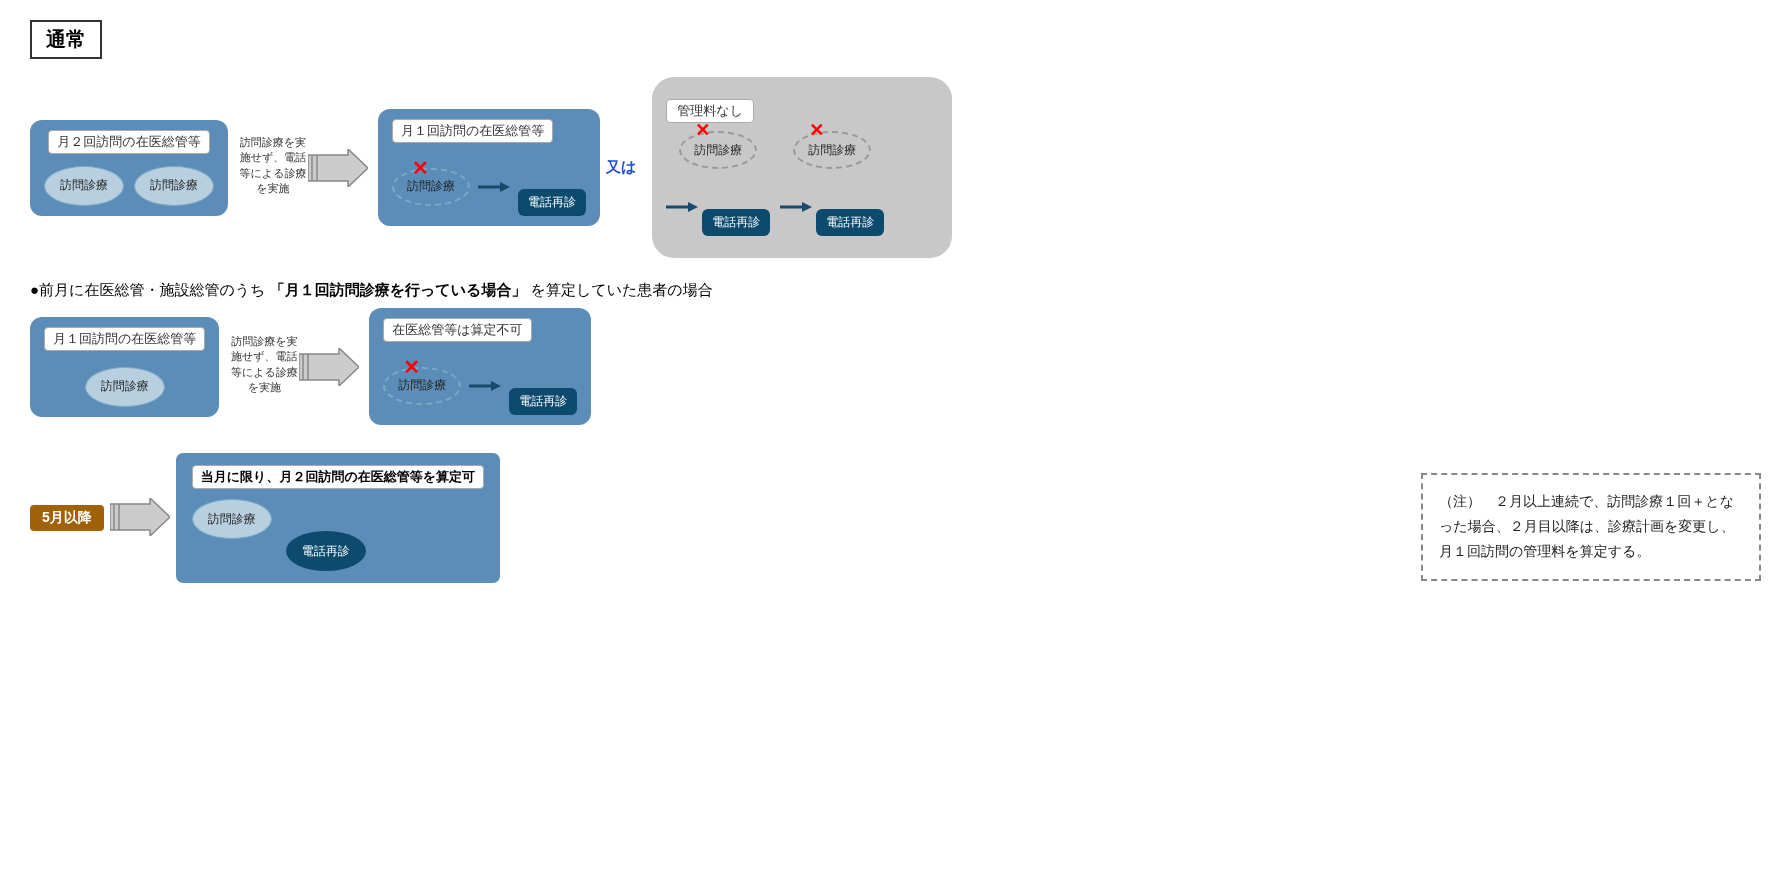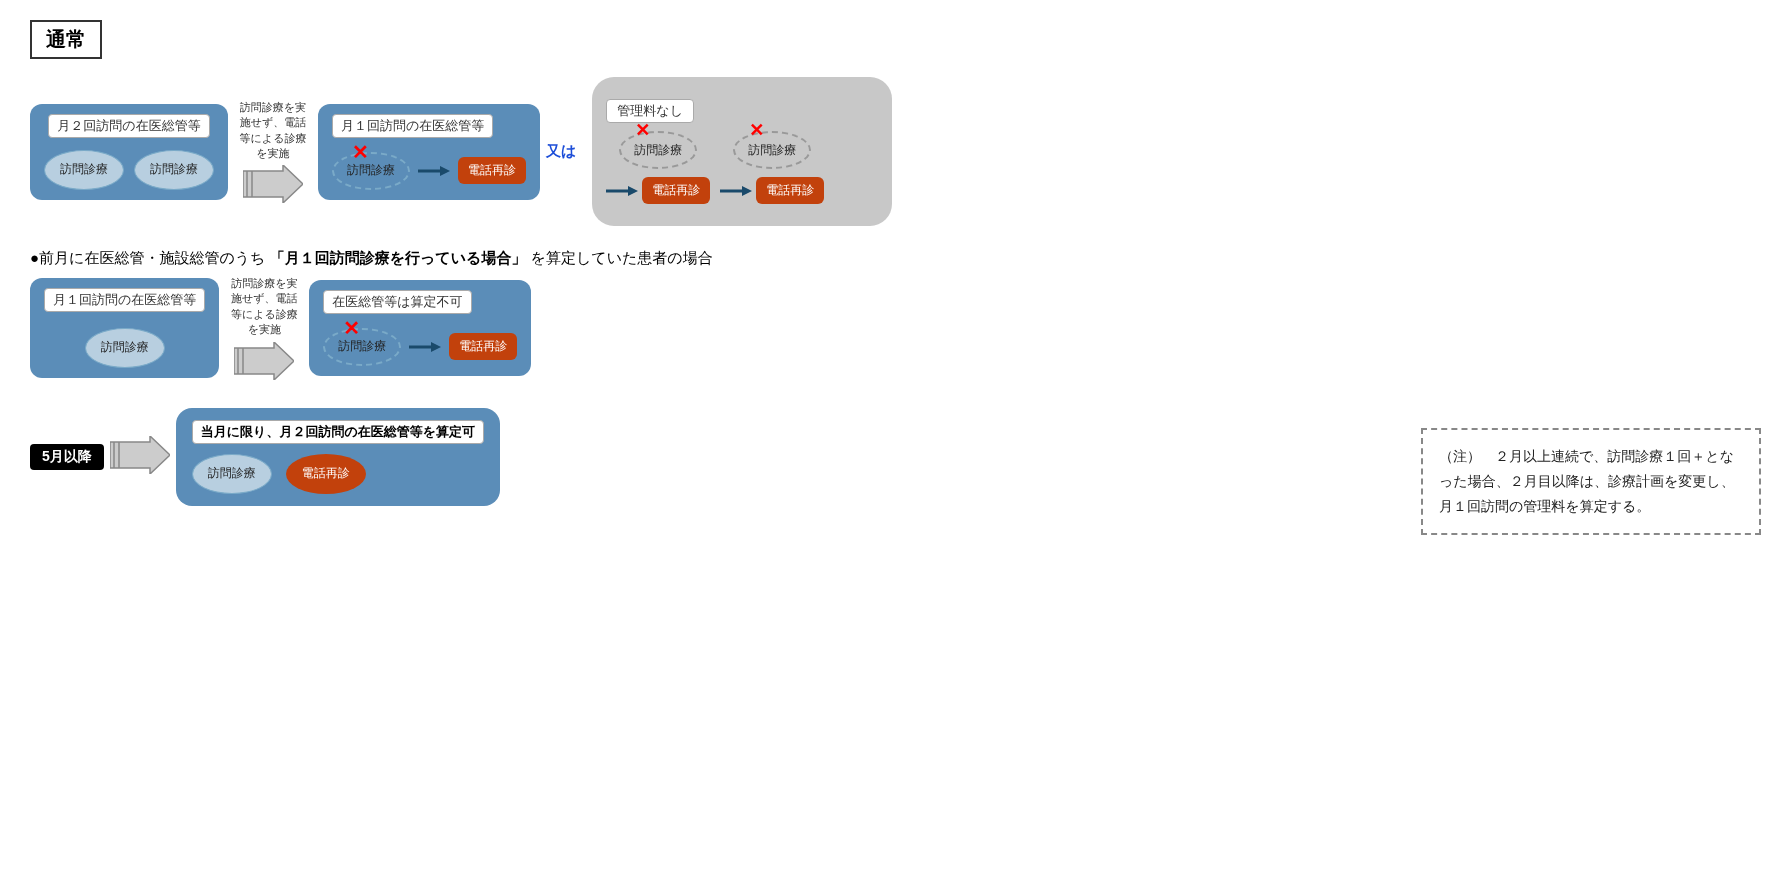--- a/index.html
+++ b/index.html
@@ -95,47 +95,48 @@
       display: flex;
       align-items: center;
       justify-content: center;
       font-size: 12px;
       color: #222;
     }
 
     
     .arrow-block {
       display: flex;
-      flex-direction: column;
+      flex-direction: row;
       align-items: center;
       justify-content: center;
       margin: 0 10px;
       flex-shrink: 0;
     }
 
     .arrow-text {
       font-size: 11px;
       color: #333;
       text-align: center;
       line-height: 1.4;
       margin-bottom: 4px;
       width: 70px;
     }
 
     
     .teal-btn {
-      background: #c2410c;
+      background: #0c4a6e;
       color: #fff;
       border-radius: 6px;
       padding: 5px 10px;
       font-size: 12px;
       display: inline-flex;
       align-items: center;
       justify-content: center;
       white-space: nowrap;
+      margin-top: 32px;
     }
 
     
     .red-x {
       color: red;
       font-size: 22px;
       font-weight: bold;
       display: flex;
       align-items: center;
       justify-content: center;
@@ -226,40 +227,40 @@
       border: 2px dashed #888;
       padding: 14px 16px;
       font-size: 14px;
       line-height: 1.8;
       color: #222;
       flex-shrink: 0;
       margin-top: 30px;
     }
 
     .green-badge {
-      background: #000000;
+      background: #a16207;
       color: #fff;
       padding: 4px 12px;
       border-radius: 4px;
       font-size: 14px;
       font-weight: bold;
       display: inline-block;
       text-align: right;
     }
 
     .bottom-flow {
       display: flex;
       align-items: center;
       margin-top: 10px;
       gap: 6px;
     }
 
     .bottom-result-box {
       background: #5b8db8;
-      border-radius: 16px;
+      border-radius: 7px;
       padding: 12px 16px;
     }
 
     .bottom-result-label {
       background: #fff;
       border: 1.5px solid #aaa;
       border-radius: 4px;
       padding: 2px 8px;
       font-size: 12px;
       margin-bottom: 10px;

